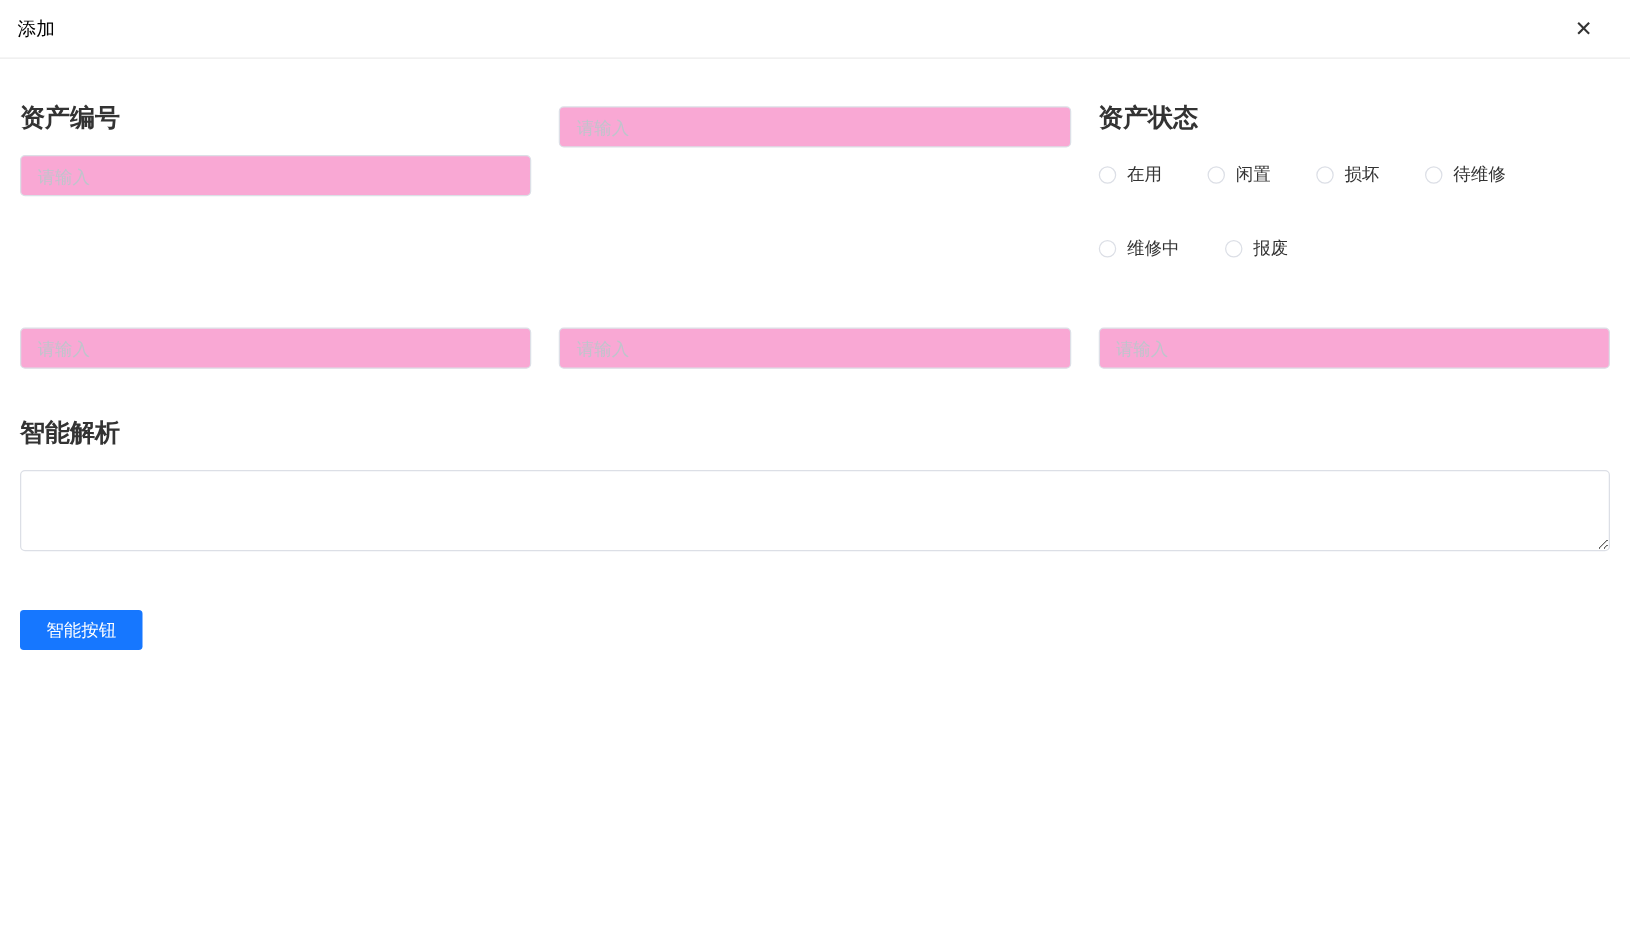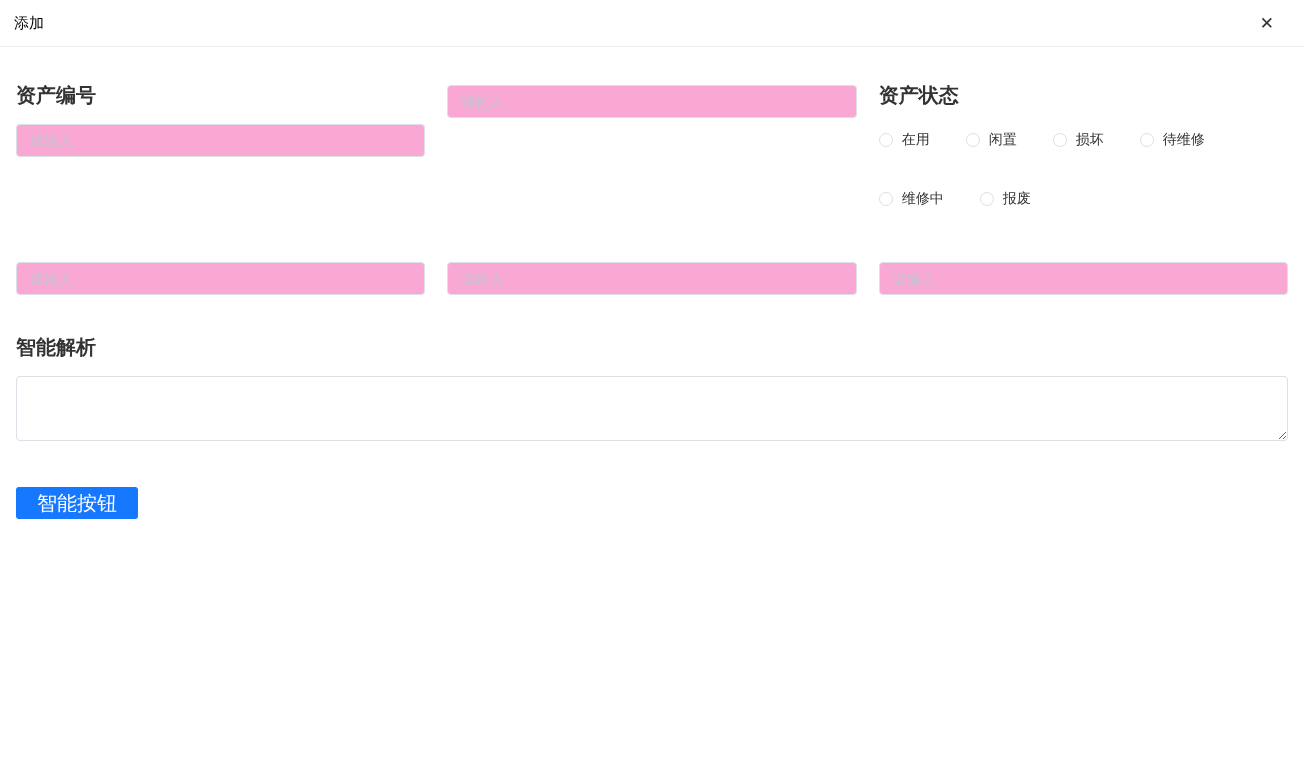--- a/index.html
+++ b/index.html
@@ -113,21 +113,21 @@
 
   
   .primary-btn {
     display: inline-block;
     height: 32px;
     padding: 0 21px;
     background: #1677ff;
     color: #ffffff;
     border: none;
     border-radius: 3px;
-    font-size: 20px;
+    font-size: 14px;
     cursor: pointer;
     font-family: inherit;
     line-height: 32px;
   }
 </style>
 </head>
 <body>
 
 <div>
 

